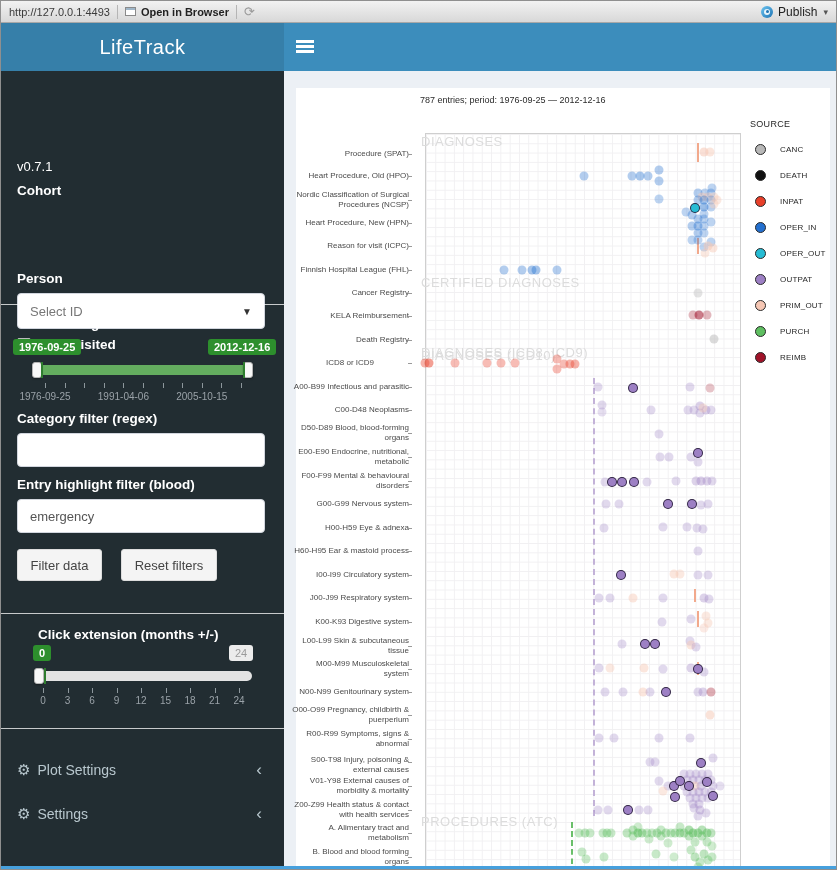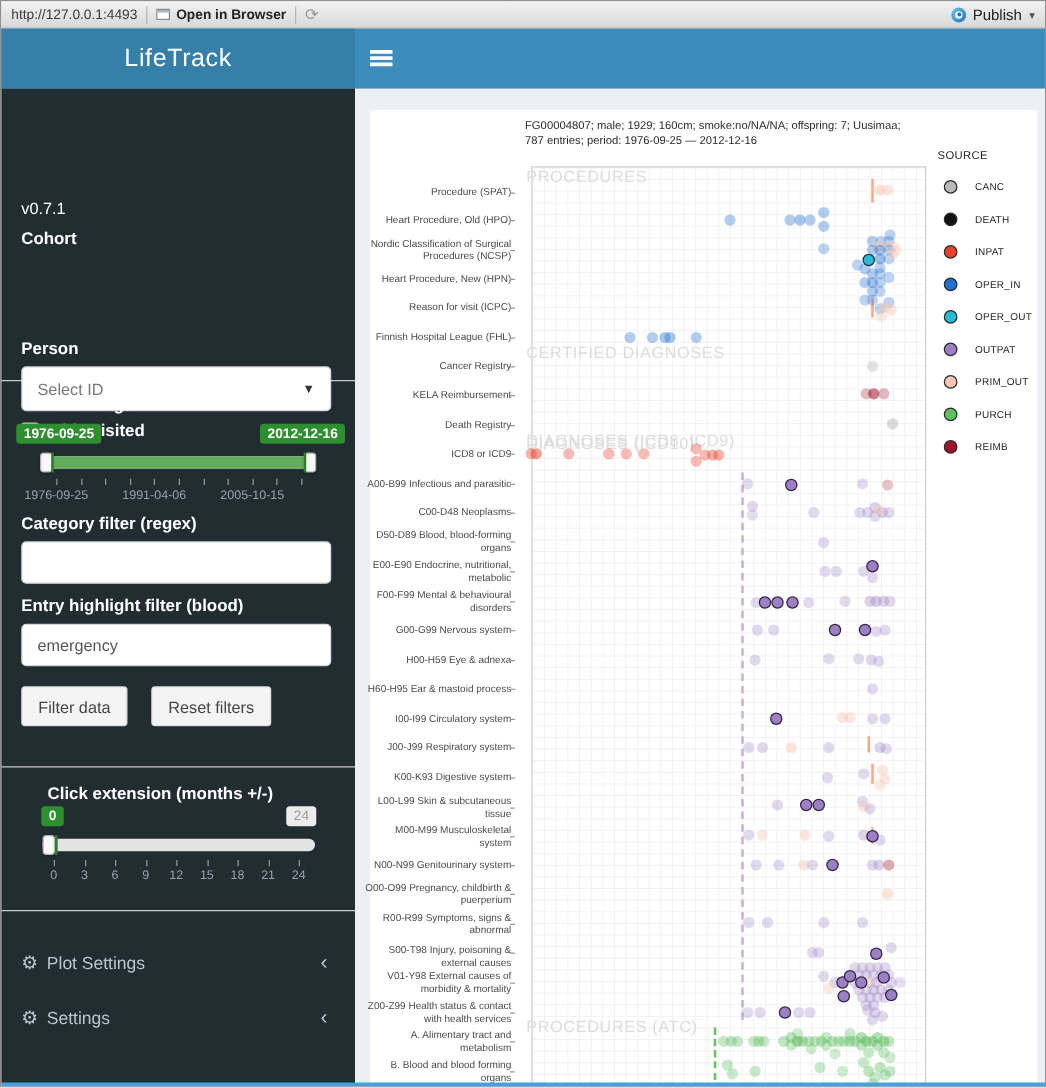--- a/index.html
+++ b/index.html
@@ -224,29 +224,28 @@
     <div class="menu-row" style="top:721px;">
       <span class="gear">⚙</span>
       <span>Settings</span>
       <span class="chev">‹</span>
     </div>
   </div>
 
   <div id="content">
     <div id="plot-panel">
       <div id="plot-title">
-        <div>FG00004807; male; 1929; 160cm; smoke:no/NA/NA; offspring: 7; Uusimaa;</div>
         <div>787 entries; period: 1976-09-25 — 2012-12-16</div>
       </div>
       <div id="plot-rect"></div>
     </div>
   </div>
 
   <div id="plot-layer" style="position:absolute; left:0; top:0; width:837px; height:866px; pointer-events:none;">
-      <div class="watermark" style="left: 420px; top: 140px;">PROCEDURES</div>
+      <div class="watermark" style="left: 420px; top: 140px;">DIAGNOSES</div>
       <div class="watermark" style="left: 420px; top: 281px;">CERTIFIED DIAGNOSES</div>
       <div class="watermark" style="left: 420px; top: 351px;">DIAGNOSES (ICD8, ICD9)</div>
       <div class="watermark" style="left: 420px; top: 354px;">DIAGNOSES (ICD10)</div>
       <div class="watermark" style="left: 420px; top: 820px;">PROCEDURES (ATC)</div>
       <div class="yrow-label" style="top: 153px;">Procedure (SPAT)</div>
       <div class="yrow-tick" style="top: 153px;"></div>
       <div class="yrow-label" style="top: 175px;">Heart Procedure, Old (HPO)</div>
       <div class="yrow-tick" style="top: 175px;"></div>
       <div class="yrow-label" style="top: 199px;">Nordic Classification of Surgical Procedures (NCSP)</div>
       <div class="yrow-tick" style="top: 199px;"></div>
@@ -255,21 +254,21 @@
       <div class="yrow-label" style="top: 245px;">Reason for visit (ICPC)</div>
       <div class="yrow-tick" style="top: 245px;"></div>
       <div class="yrow-label" style="top: 269px;">Finnish Hospital League (FHL)</div>
       <div class="yrow-tick" style="top: 269px;"></div>
       <div class="yrow-label" style="top: 292px;">Cancer Registry</div>
       <div class="yrow-tick" style="top: 292px;"></div>
       <div class="yrow-label" style="top: 315px;">KELA Reimbursement</div>
       <div class="yrow-tick" style="top: 315px;"></div>
       <div class="yrow-label" style="top: 339px;">Death Registry</div>
       <div class="yrow-tick" style="top: 339px;"></div>
-      <div class="yrow-label" style="top: 362px;">ICD8 or ICD9</div>
+      <div class="yrow-label" style="top: 362px; text-align: center;">ICD8 or ICD9</div>
       <div class="yrow-tick" style="top: 362px;"></div>
       <div class="yrow-label" style="top: 386px;">A00-B99 Infectious and parasitic</div>
       <div class="yrow-tick" style="top: 386px;"></div>
       <div class="yrow-label" style="top: 409px;">C00-D48 Neoplasms</div>
       <div class="yrow-tick" style="top: 409px;"></div>
       <div class="yrow-label" style="top: 432px;">D50-D89 Blood, blood-forming organs</div>
       <div class="yrow-tick" style="top: 432px;"></div>
       <div class="yrow-label" style="top: 456px;">E00-E90 Endocrine, nutritional, metabolic</div>
       <div class="yrow-tick" style="top: 456px;"></div>
       <div class="yrow-label" style="top: 480px;">F00-F99 Mental &amp; behavioural disorders</div>

